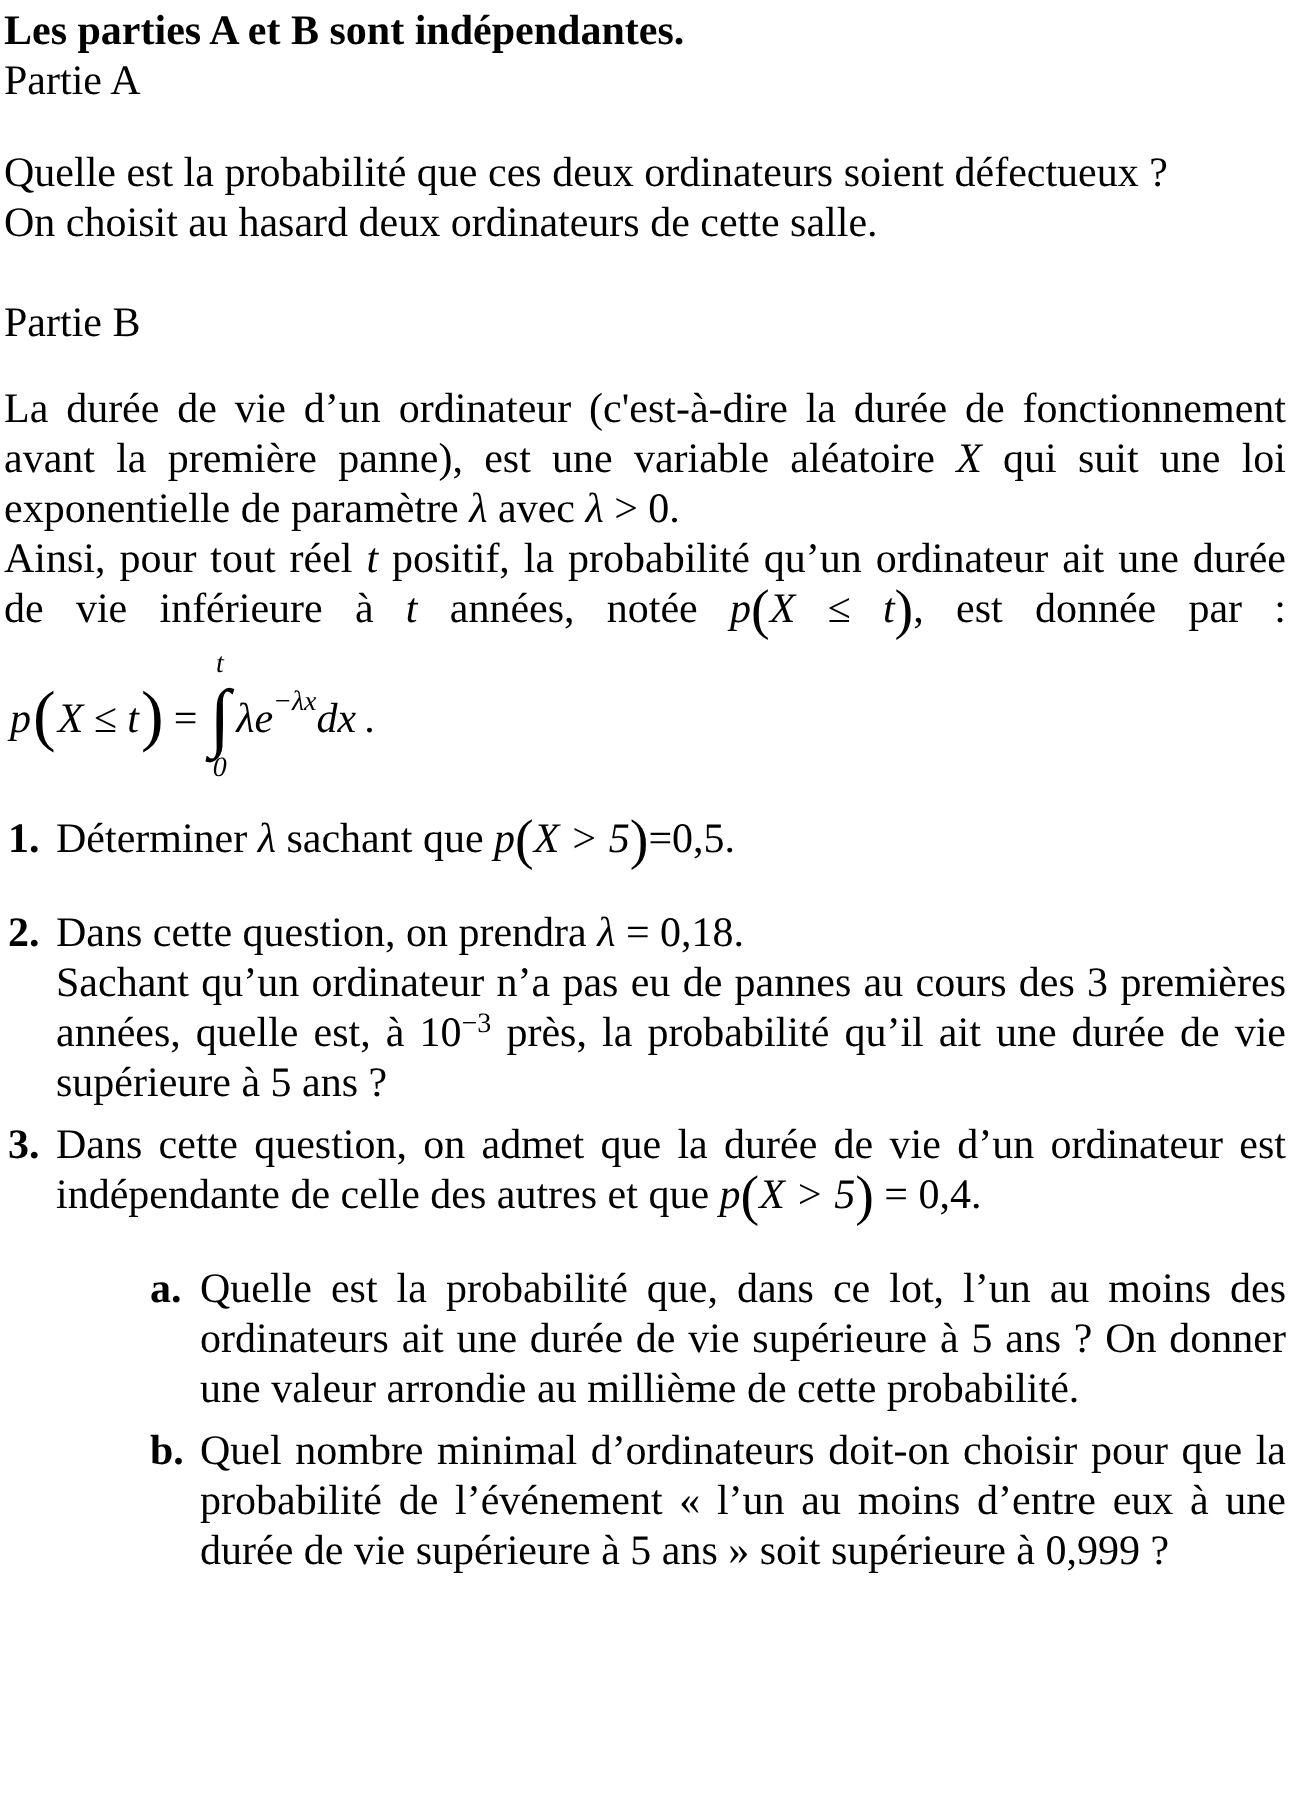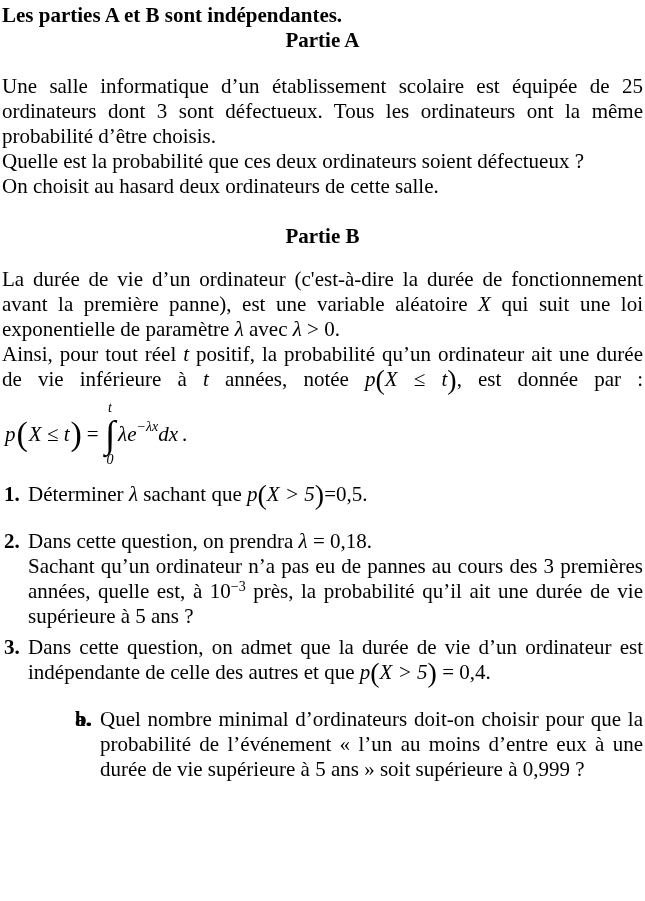--- a/index.html
+++ b/index.html
@@ -6,21 +6,21 @@
   html, body { background:#fff; }
   body {
     width:645px; height:901px; overflow:hidden;
     color:#000;
     font-family:"Liberation Serif", serif;
     font-size:21px; line-height:25px;
   }
   .page { padding:3px 2px 0 2px; width:645px; }
   .it { font-style:italic; }
   .intro { font-weight:bold; }
-  .center-title { text-align:center; font-weight:bold; }
+  .center-title { text-align:left; font-weight:normal; }
   .title-a { margin-bottom:21px; }
   .title-b { margin-bottom:18px; }
   .parta-body { margin-bottom:25px; }
   .just { text-align:justify; }
   .just-all { text-align:justify; text-align-last:justify; }
   
   .bigp { font-size:28px; line-height:0; vertical-align:-3px; font-weight:normal; }
   .mathgrp { white-space:nowrap; }
   
   .msup { font-size:14px; position:relative; top:-7px; line-height:0; }
@@ -46,21 +46,20 @@
 </head>
 <body>
 
 <div class="page">
 
   <div class="intro">Les parties A et B sont indépendantes.</div>
 
   <div class="center-title title-a">Partie A</div>
 
   <div class="parta-body">
-    <p class="just">Une salle informatique d’un établissement scolaire est équipée de 25 ordinateurs dont 3 sont défectueux. Tous les ordinateurs ont la même probabilité d’être choisis.</p>
     <p>Quelle est la probabilité que ces deux ordinateurs soient défectueux ?</p>
     <p>On choisit au hasard deux ordinateurs de cette salle.</p>
   </div>
 
   <div class="center-title title-b">Partie B</div>
 
   <p class="just"><span>La durée de vie d’un ordinateur (c'est-à-dire la durée de fonctionnement avant la première panne), est une variable aléatoire </span><span class="it">X</span><span> qui suit une loi exponentielle de paramètre </span><span class="it">λ</span><span> avec </span><span class="it">λ</span><span> &gt; 0.</span></p>
 
   <p class="just-all"><span>Ainsi, pour tout réel </span><span class="it">t</span><span> positif, la probabilité qu’un ordinateur ait une durée de vie inférieure à </span><span class="it">t</span><span> années, notée </span><span class="mathgrp"><span class="it">p</span><span class="bigp">(</span><span class="it">X ≤ t</span><span class="bigp">)</span></span><span>, est donnée par :</span></p>
 
@@ -92,20 +91,21 @@
     <p class="just"><span>Sachant qu’un ordinateur n’a pas eu de pannes au cours des 3 premières années, quelle est, à </span><span class="mathgrp"><span>10</span><span class="msup">−3</span></span><span> près, la probabilité qu’il ait une durée de vie supérieure à 5 ans ?</span></p>
   </div>
 
   <div class="qitem">
     <span class="qnum">3.</span>
     <p class="just q3intro"><span>Dans cette question, on admet que la durée de vie d’un ordinateur est indépendante de celle des autres et que </span><span class="mathgrp"><span class="it">p</span><span class="bigp">(</span><span class="it">X &gt; 5</span><span class="bigp">)</span></span><span> = 0,4.</span></p>
   </div>
 
   <div class="subitem suba">
     <span class="subnum">a.</span>
+    <p class="just">Quelle est la probabilité que, dans ce lot, l’un au moins des ordinateurs ait une durée de vie supérieure à 5 ans ? On donner une valeur arrondie au millième de cette probabilité.</p>
   </div>
 
   <div class="subitem">
     <span class="subnum">b.</span>
     <p class="just">Quel nombre minimal d’ordinateurs doit-on choisir pour que la probabilité de l’événement « l’un au moins d’entre eux à une durée de vie supérieure à 5 ans » soit supérieure à 0,999 ?</p>
   </div>
 
 </div>
 
 </body></html>

